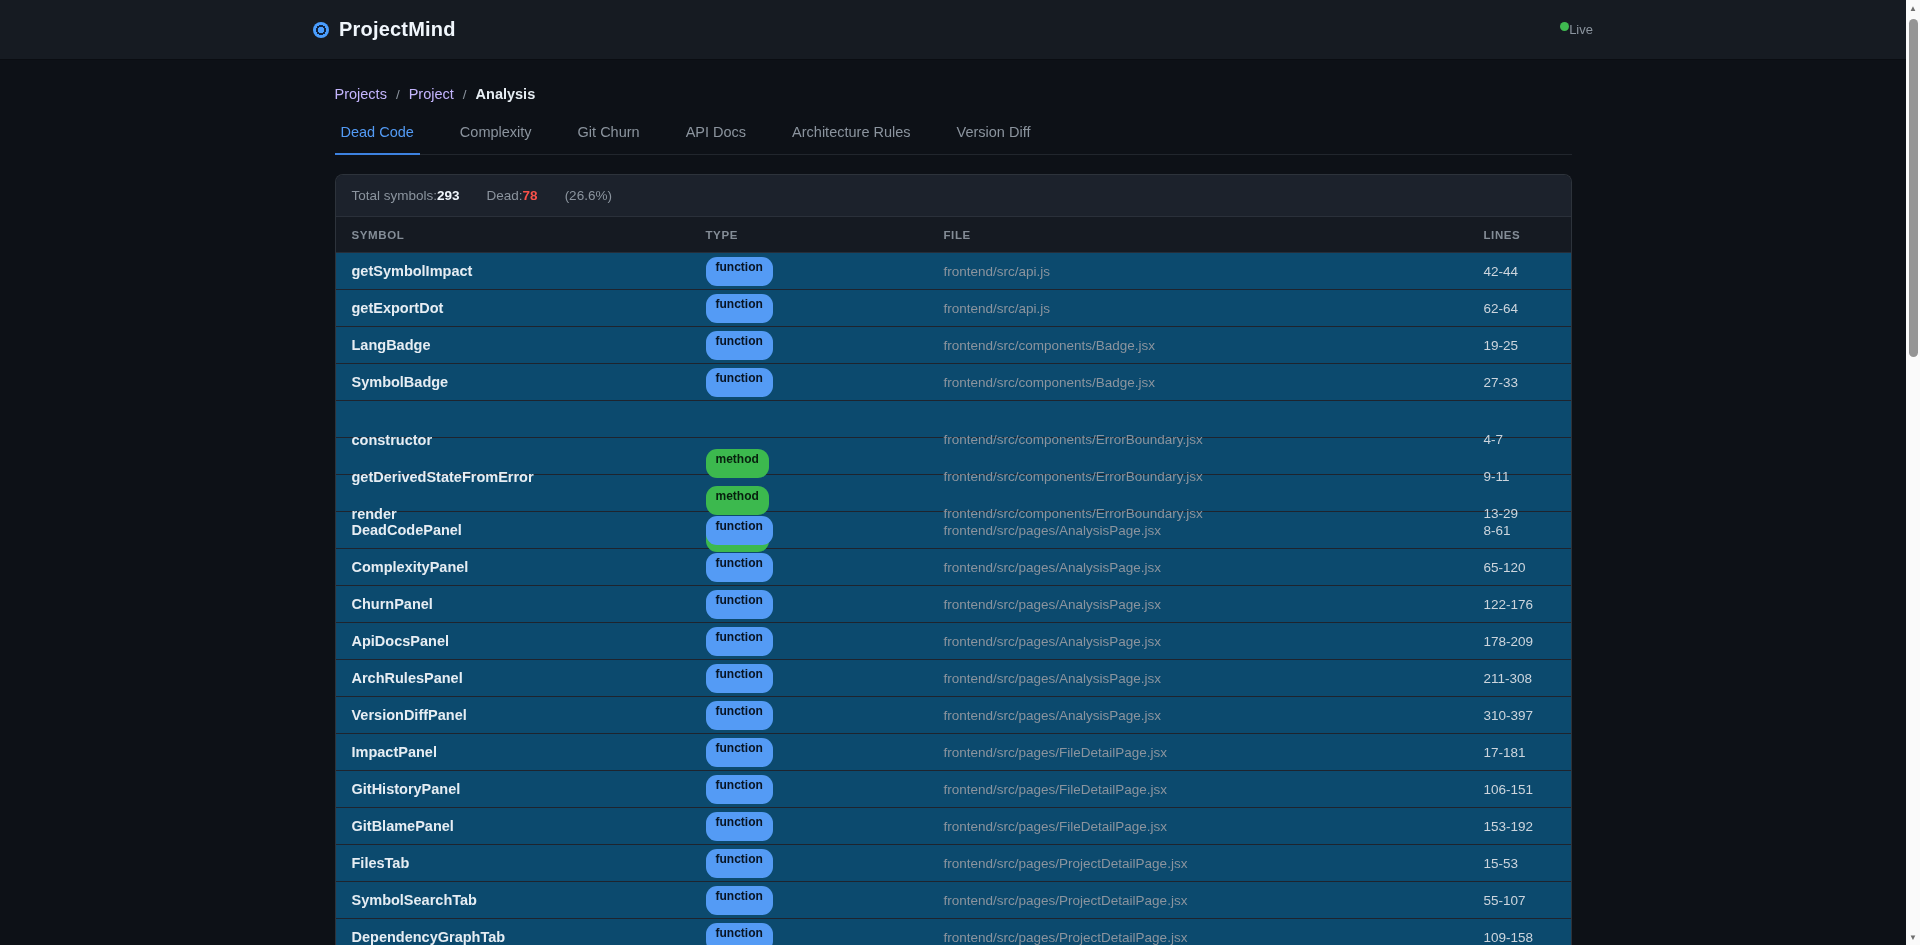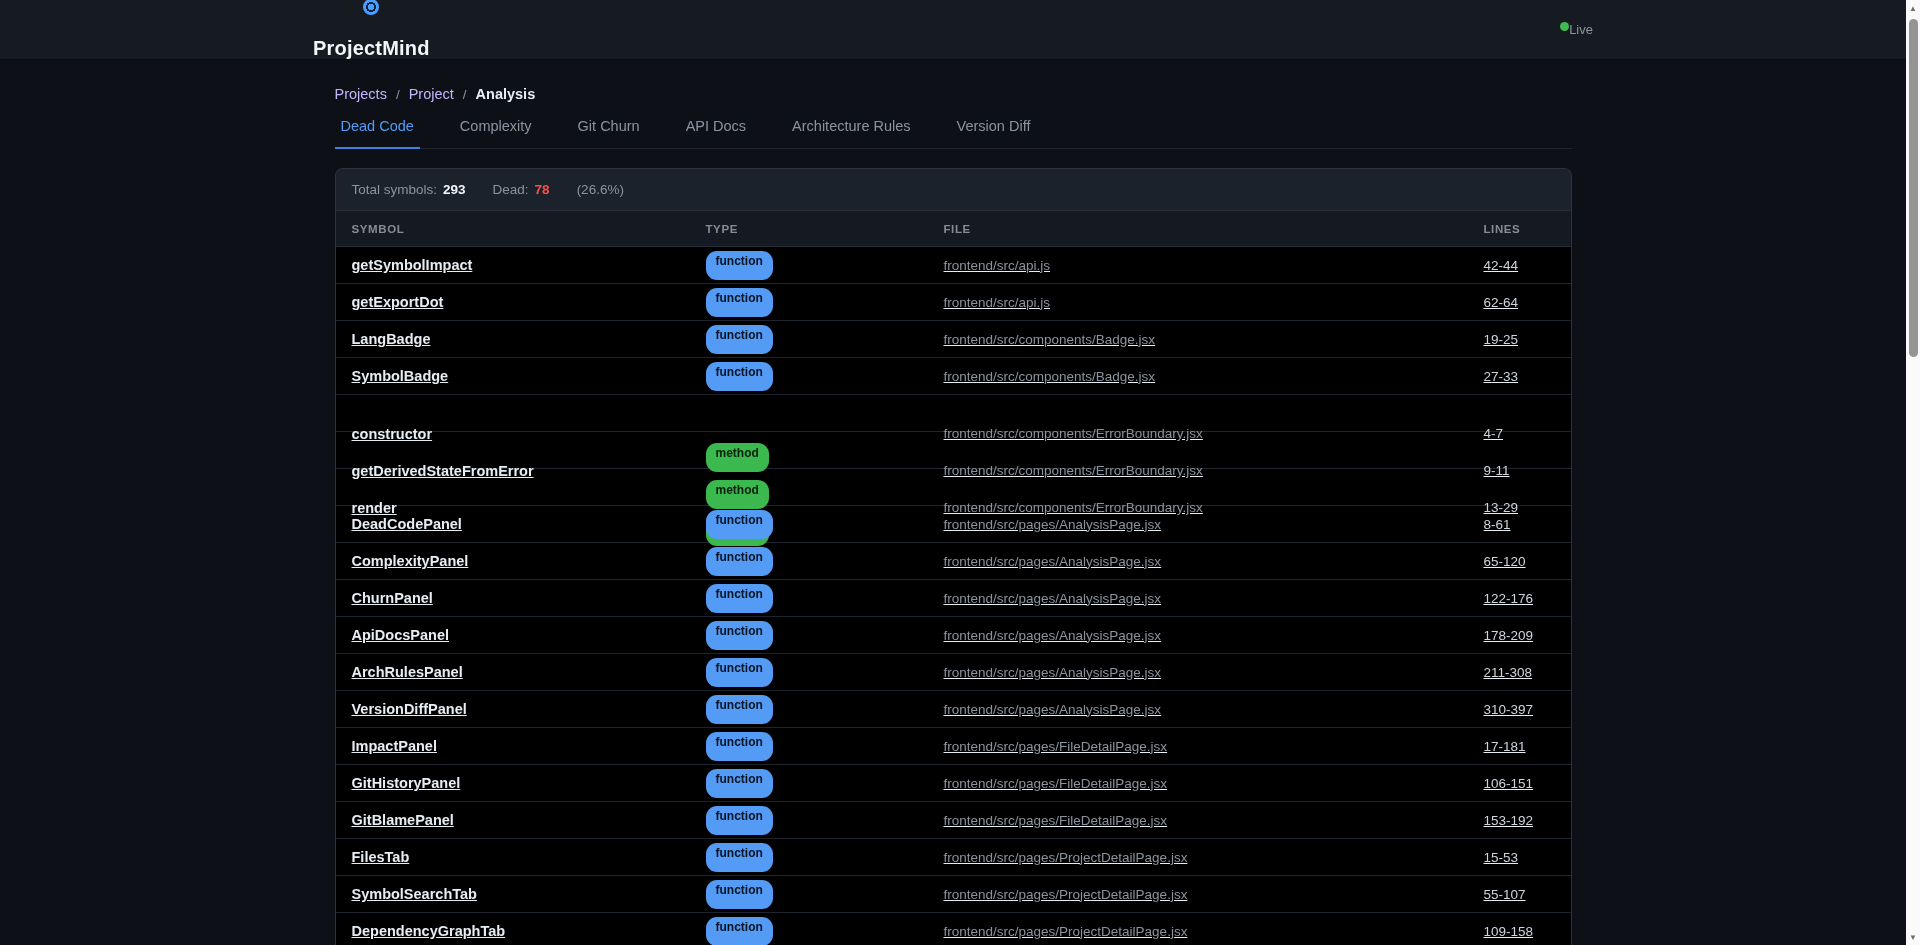--- a/index.html
+++ b/index.html
@@ -15,41 +15,41 @@
   
   .app-header {
     height: 60px;
     background: #161b22;
     border-bottom: 1px solid #0a0d12;
     display: flex;
     align-items: center;
     padding: 0 313px;
   }
   .header-inner { flex: 1; display: flex; align-items: center; justify-content: space-between; }
-  .brand { display: flex; align-items: center; gap: 22px; flex-direction: column; }
+  .brand { display: flex; align-items: center; gap: 10px; }
   .logo-dot {
     width: 16px; height: 16px; border-radius: 50%;
     background: radial-gradient(circle at center, #4a9eff 0 3px, #132档 0, #10233f 3px 5px, #4a9eff 5px 8px);
     background: radial-gradient(circle at center, #4a9eff 0 3px, #10233f 3px 5px, #4a9eff 5px 8px);
   }
   .app-title { font-size: 20px; font-weight: 700; color: #f0f6fc; letter-spacing: 0.2px; }
   .live-badge { display: flex; align-items: flex-start; }
   .live-dot { width: 9px; height: 9px; border-radius: 50%; background: #3fb950; }
   .live-label { font-size: 13px; color: #8b949e; }
 
   
   .main-col { width: 1237px; margin: 0 auto; }
 
   .breadcrumb { margin-top: 26px; font-size: 14.5px; display: flex; align-items: center; }
   .breadcrumb a { color: #c4b5fd; text-decoration: none; cursor: pointer; }
   .crumb-sep { color: #8b949e; margin: 0 9px; font-size: 13.5px; }
   .crumb-current { color: #e6edf3; font-weight: 700; }
 
   .tabs-row {
-    margin-top: 14px;
+    margin-top: 20px;
     display: flex;
     gap: 34px;
     border-bottom: 1px solid #21262d;
   }
   .tab {
     font-size: 14.5px;
     color: #8b949e;
     padding: 2px 6px 13px;
     cursor: pointer;
     border-bottom: 2px solid transparent;
@@ -70,21 +70,21 @@
     background: #1c222c;
     border-bottom: 1px solid #2a303a;
     padding: 0 16px;
     height: 42px;
     display: flex;
     align-items: center;
     gap: 27px;
     font-size: 13.5px;
     color: #8b949e;
   }
-  .summary-item { display: flex; align-items: center; gap: 6px; }
+  .summary-item { display: flex; align-items: center; }
   .summary-value { color: #f0f6fc; font-weight: 700; }
   .summary-value.dead { color: #f85149; }
 
   .grid-row {
     display: grid;
     grid-template-columns: 342px 226px 528px 1fr;
     align-items: center;
     padding: 0 16px;
     gap: 12px;
   }
@@ -94,23 +94,22 @@
     border-bottom: 1px solid #262d38;
     font-size: 11.5px;
     font-weight: 700;
     letter-spacing: 0.6px;
     color: #848d97;
     text-transform: uppercase;
   }
   .trow {
     height: 37px;
     border-bottom: 1px solid #1e242e;
-    background: #000000;
+    background: #0c4a6e;
     cursor: pointer;
-    text-decoration: underline;
   }
   .cell-symbol { font-size: 14.5px; font-weight: 700; color: #e6edf3; }
   .badge {
     display: inline-block;
     font-size: 12px;
     font-weight: 700;
     padding: 3px 10px 12px;
     border-radius: 11px;
     line-height: 14px;
   }

